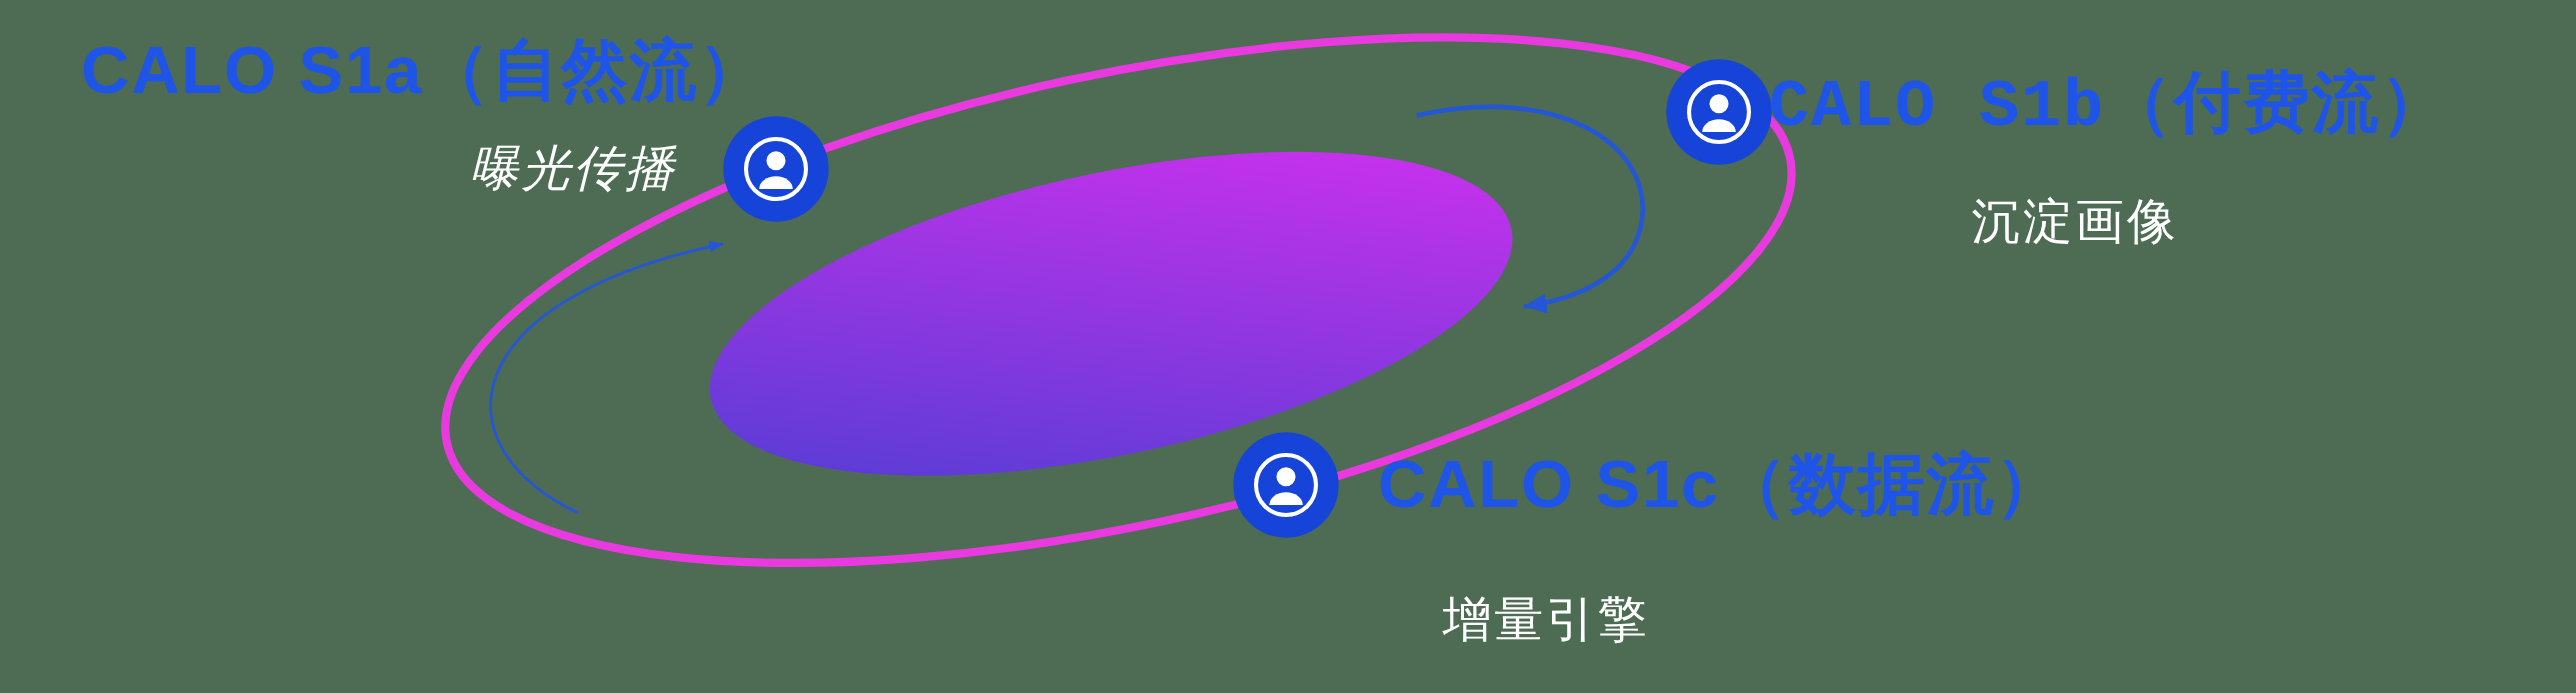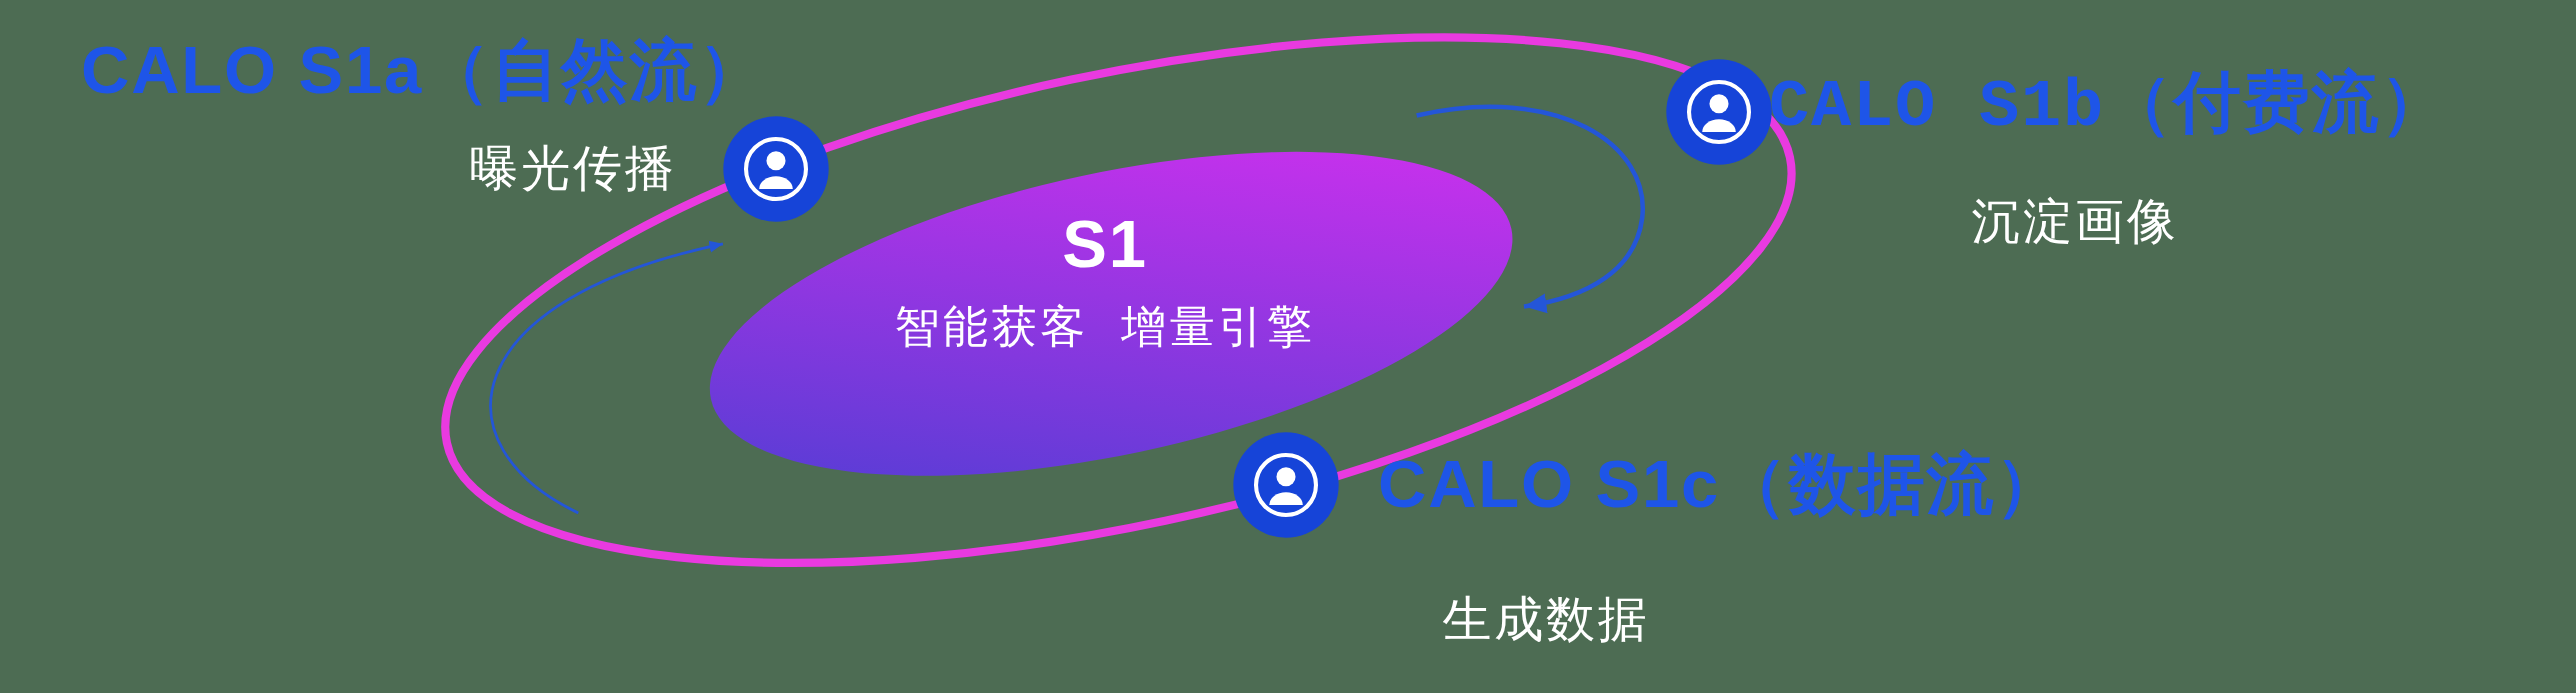--- a/index.html
+++ b/index.html
@@ -32,24 +32,20 @@
 
     <ellipse cx="1230" cy="330" rx="755" ry="248" transform="rotate(-12 1230 330)" fill="none" stroke-width="9" stroke="#e93ae0"></ellipse>
 
     <ellipse cx="1222" cy="345" rx="450" ry="155" transform="rotate(-12 1222 345)" fill="url(#coreGrad)"></ellipse>
 
     <path d="M 636 564 C 480 490 500 330 795 268" fill="none" stroke-width="3" marker-end="url(#arrowHead)" stroke="#2456d8"></path>
 
     <path d="M 1558 127 C 1712 92 1816 158 1806 240 C 1799 296 1747 327 1676 337" fill="none" stroke-width="5" marker-end="url(#arrowHead)" stroke="#2456d8"></path>
   </svg>
 
-  <div class="center-label">
-    <div class="s1">S1</div>
-    <div class="tagline">智能获客  增量引擎</div>
-  </div>
 
   <div class="node" style="left:776px;top:169px;">
     <svg width="109" height="109" viewBox="-60 -60 120 120">
       <circle r="58" fill="#1644d8"></circle>
       <circle r="33" fill="none" stroke="#ffffff" stroke-width="4.5"></circle>
       <circle cy="-9" r="10.5" fill="#ffffff"></circle>
       <path d="M -18.5 22 a 18.5 14 0 0 1 37 0 z" fill="#ffffff"></path>
     </svg>
   </div>
 
@@ -65,22 +61,22 @@
   <div class="node" style="left:1286px;top:485px;">
     <svg width="109" height="109" viewBox="-60 -60 120 120">
       <circle r="58" fill="#1644d8"></circle>
       <circle r="33" fill="none" stroke="#ffffff" stroke-width="4.5"></circle>
       <circle cy="-9" r="10.5" fill="#ffffff"></circle>
       <path d="M -18.5 22 a 18.5 14 0 0 1 37 0 z" fill="#ffffff"></path>
     </svg>
   </div>
 
   <div class="title" style="left:41px;top:33px;margin-left:40px;">CALO S1a（自然流）</div>
-  <div class="sub" style="left:573px;top:142px;">曝光传播</div>
+  <div class="sub" style="left:573px;top:142px;font-style:italic;">曝光传播</div>
 
   <div class="title" style="left:1769px;top:71px;font-family:Liberation Mono, monospace;">CALO S1b（付费流）</div>
   <div class="sub" style="left:2075px;top:195px;">沉淀画像</div>
 
   <div class="title" style="left:1378px;top:447px;">CALO S1c（数据流）</div>
-  <div class="sub" style="left:1546px;top:593px;">生成数据</div>
+  <div class="sub" style="left:1546px;top:593px;">增量引擎</div>
 
 </div>
 
 
 </body></html>

